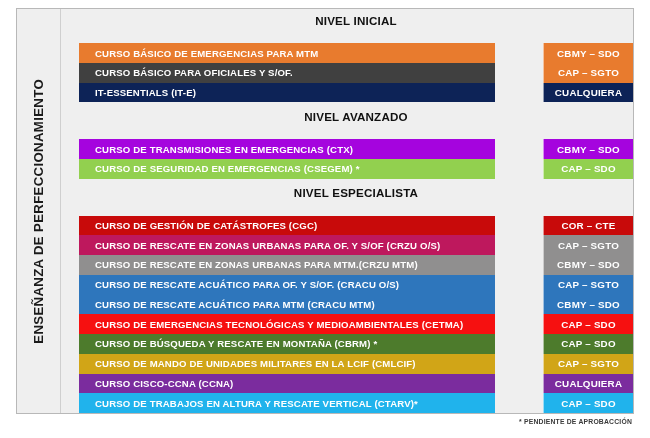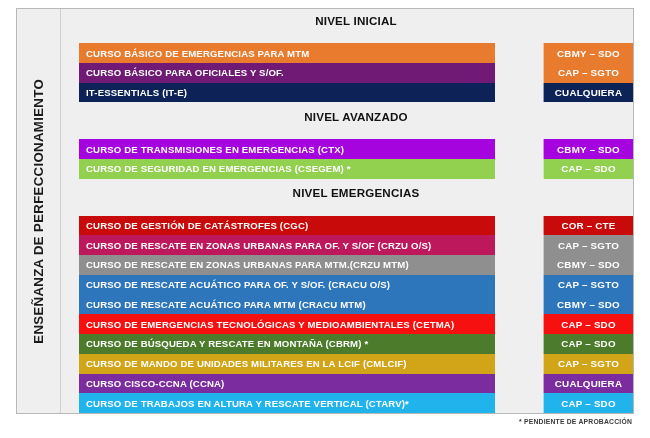--- a/index.html
+++ b/index.html
@@ -77,21 +77,21 @@
   .course-row {
     height: 22px;
     display: flex;
     flex-direction: row;
     align-items: stretch;
   }
   .course-name {
     flex: 1 1 auto;
     display: flex;
     align-items: center;
-    padding-left: 7px;
+    padding-left: 16px;
     font-size: 9.6px;
     font-weight: bold;
     color: #ffffff;
     letter-spacing: 0.15px;
     white-space: nowrap;
     overflow: hidden;
     box-sizing: border-box;
   }
   .course-rank {
     width: 90px;
@@ -136,39 +136,39 @@
     <div class="gap-col"></div>
 
     <div class="table-area">
 
     <div class="level-head">NIVEL INICIAL</div>
         <div class="course-row">
           <div class="course-name" style="background: rgb(232, 123, 46);">CURSO BÁSICO DE EMERGENCIAS PARA MTM</div>
           <div class="course-rank" style="background: rgb(232, 123, 46);">CBMY – SDO</div>
         </div>
         <div class="course-row">
-          <div class="course-name" style="background: #701a75;">CURSO BÁSICO PARA OFICIALES Y S/OF.</div>
+          <div class="course-name" style="background: #404040;">CURSO BÁSICO PARA OFICIALES Y S/OF.</div>
           <div class="course-rank" style="background: rgb(232, 123, 46);">CAP – SGTO</div>
         </div>
         <div class="course-row">
           <div class="course-name" style="background: rgb(13, 35, 87);">IT-ESSENTIALS (IT-E)</div>
           <div class="course-rank" style="background: rgb(13, 35, 87);">CUALQUIERA</div>
         </div>
         <div class="spacer-row"></div>
         <div class="level-head">NIVEL AVANZADO</div>
         <div class="course-row">
           <div class="course-name" style="background: rgb(165, 4, 222);">CURSO DE TRANSMISIONES EN EMERGENCIAS (CTX)</div>
           <div class="course-rank" style="background: rgb(165, 4, 222);">CBMY – SDO</div>
         </div>
         <div class="course-row">
           <div class="course-name" style="background: rgb(146, 208, 79);">CURSO DE SEGURIDAD EN EMERGENCIAS (CSEGEM) *</div>
           <div class="course-rank" style="background: rgb(146, 208, 79);">CAP – SDO</div>
         </div>
         <div class="spacer-row"></div>
-        <div class="level-head">NIVEL EMERGENCIAS</div>
+        <div class="level-head">NIVEL ESPECIALISTA</div>
         <div class="course-row">
           <div class="course-name" style="background: rgb(200, 10, 10);">CURSO DE GESTIÓN DE CATÁSTROFES (CGC)</div>
           <div class="course-rank" style="background: rgb(200, 10, 10);">COR – CTE</div>
         </div>
         <div class="course-row">
           <div class="course-name" style="background: #be185d;">CURSO DE RESCATE EN ZONAS URBANAS PARA OF. Y S/OF (CRZU O/S)</div>
           <div class="course-rank" style="background: rgb(144, 143, 143);">CAP – SGTO</div>
         </div>
         <div class="course-row">
           <div class="course-name" style="background: rgb(144, 143, 143);">CURSO DE RESCATE EN ZONAS URBANAS PARA MTM.(CRZU MTM)</div>

